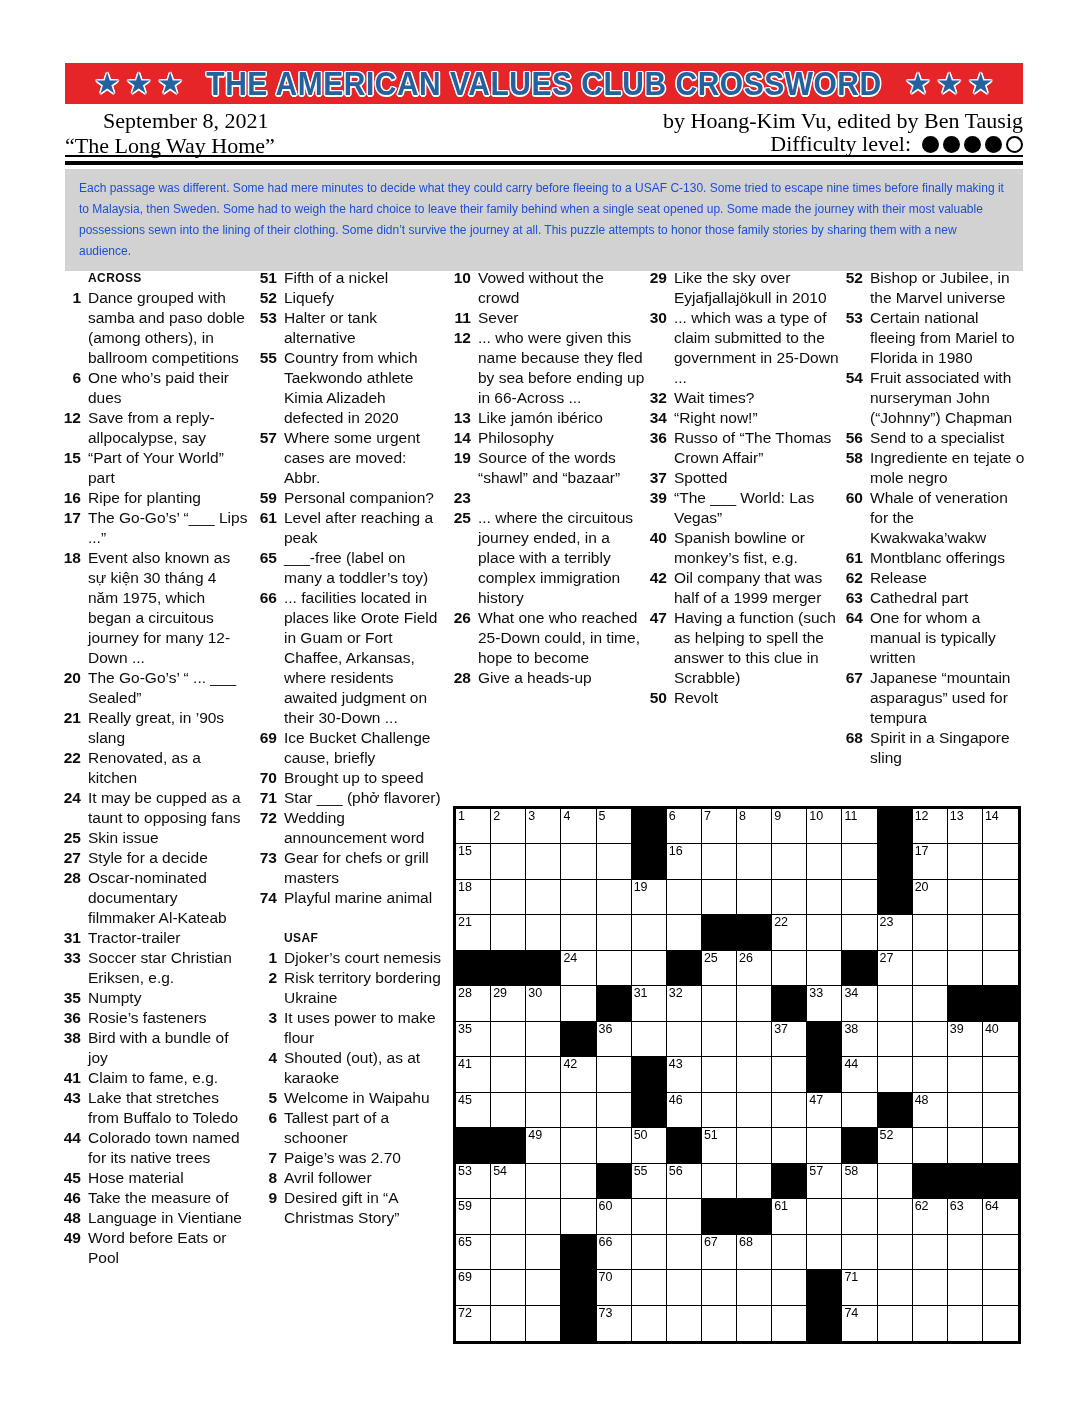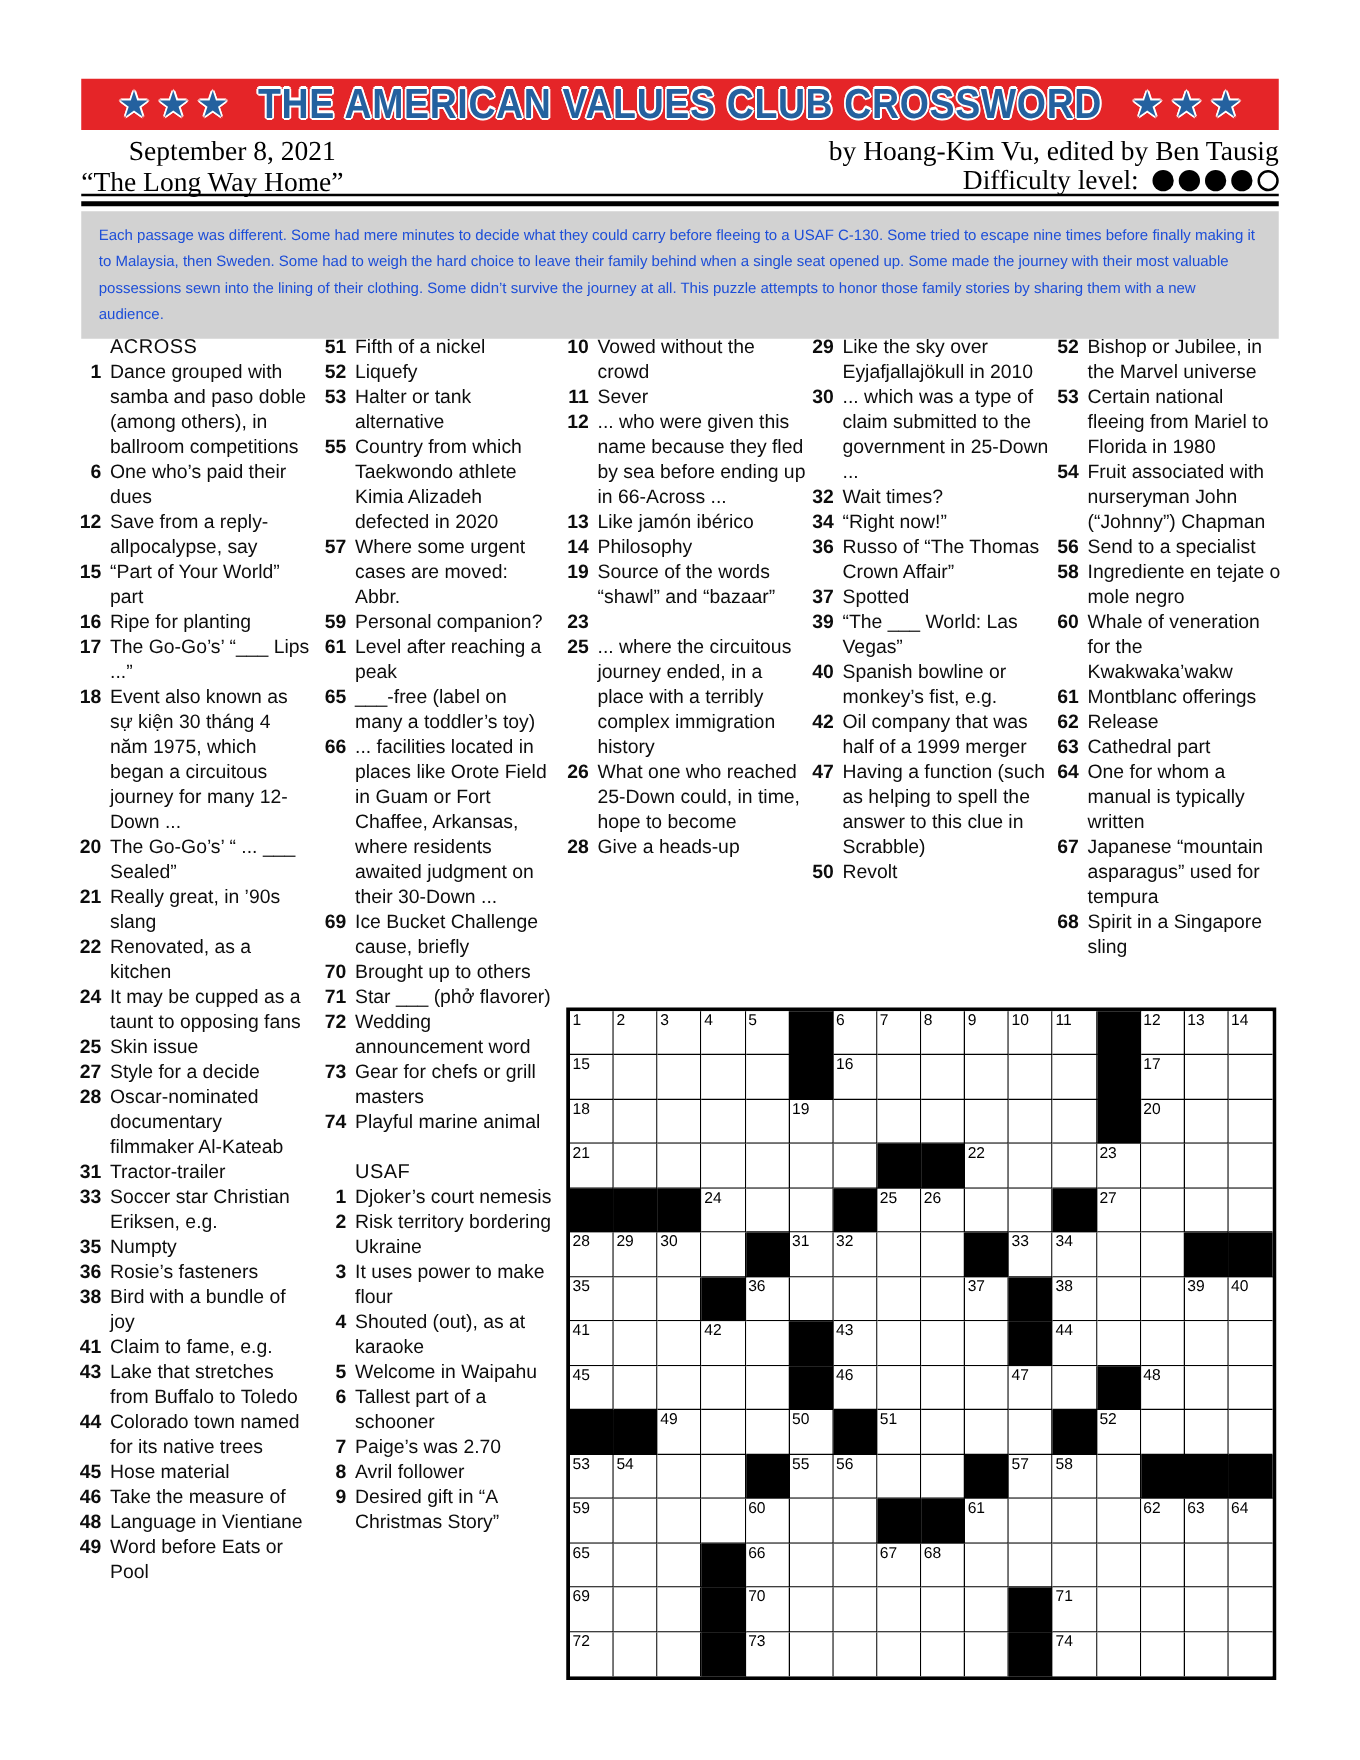--- a/index.html
+++ b/index.html
@@ -34,21 +34,21 @@
   .intro{position:absolute;left:65px;top:169px;width:958px;box-sizing:border-box;
          background:#d2d2d2;padding:9px 14px;font-size:12px;line-height:21px;color:#1d4ed8;}
 
   
   .clue-col{position:absolute;top:268px;font-size:15.5px;line-height:20px;color:#0d0d0d;}
   .ccol0{left:57px;width:192px}
   .ccol1{left:253px;width:192px}
   .ccol2{left:447px;width:198px}
   .ccol3{left:643px;width:198px}
   .ccol4{left:839px;width:186px}
-  .clue-header{font-weight:normal;font-size:16px;letter-spacing:0.4px;margin-left:31px;}
+  .clue-header{font-weight:bold;font-size:12px;letter-spacing:0.4px;margin-left:31px;}
   .section.gap-top{margin-top:20px;}
   .clue{display:flex;}
   .clue .n{flex:0 0 24px;text-align:right;font-weight:bold;padding-right:7px;}
   .clue .t{flex:1;}
 
   
   .xgrid{position:absolute;left:453px;top:806px;width:568px;height:538px;
          box-sizing:border-box;border:3px solid #000;background:#fff;
          display:grid;grid-template-columns:repeat(16,1fr);grid-template-rows:repeat(15,1fr);}
   .cell{position:relative;background:#fff;border-right:1px solid #000;border-bottom:1px solid #000;}
@@ -232,21 +232,21 @@
         <div class="clue">
           <span class="n">66</span>
           <span class="t">... facilities located in places like Orote Field in Guam or Fort Chaffee, Arkansas, where residents awaited judgment on their 30-Down ...</span>
         </div>
         <div class="clue">
           <span class="n">69</span>
           <span class="t">Ice Bucket Challenge cause, briefly</span>
         </div>
         <div class="clue">
           <span class="n">70</span>
-          <span class="t">Brought up to others</span>
+          <span class="t">Brought up to speed</span>
         </div>
         <div class="clue">
           <span class="n">71</span>
           <span class="t">Star ___ (phở flavorer)</span>
         </div>
         <div class="clue">
           <span class="n">72</span>
           <span class="t">Wedding announcement word</span>
         </div>
         <div class="clue">

